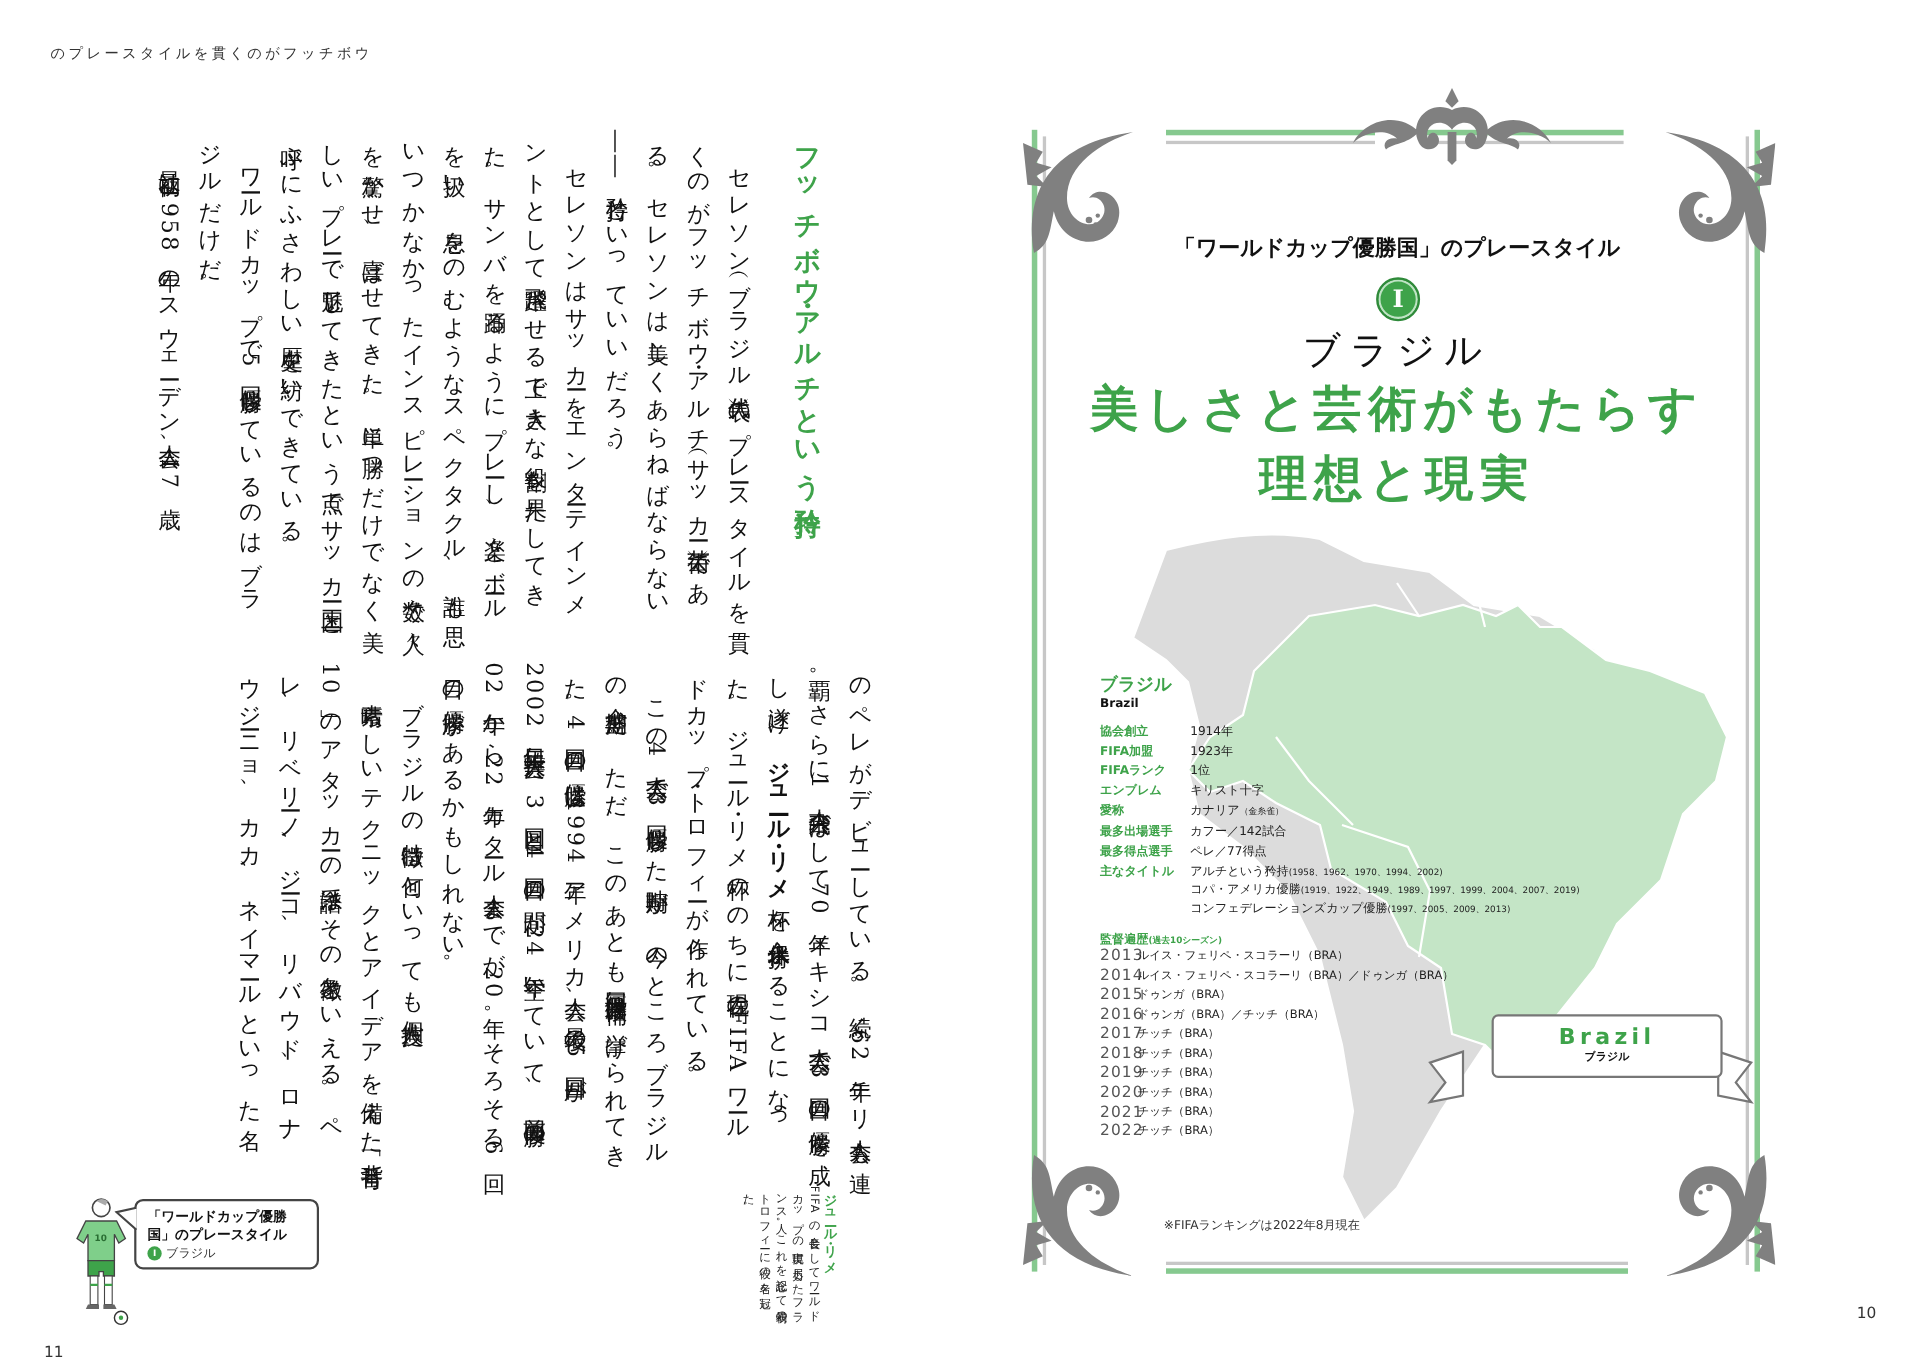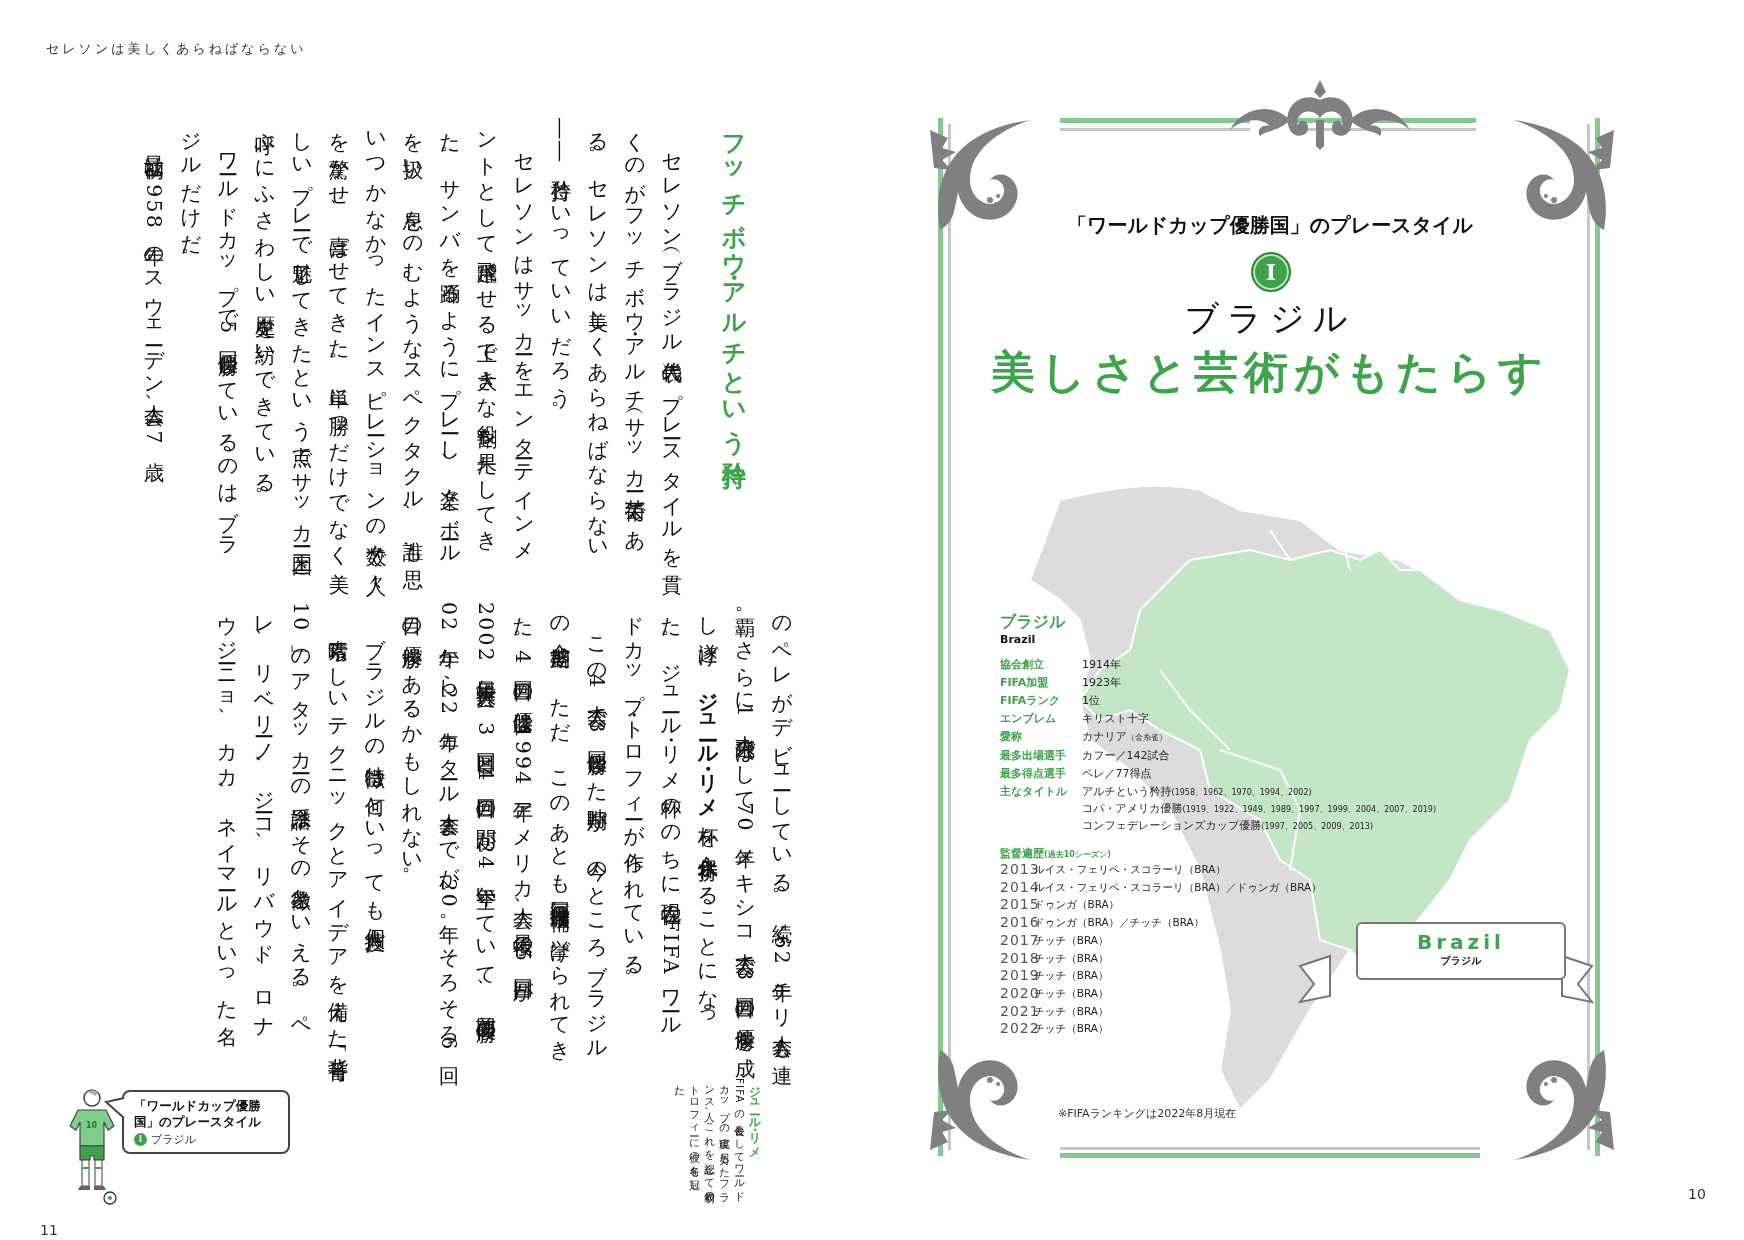--- a/index.html
+++ b/index.html
@@ -36,21 +36,21 @@
   .ribbon .jp{font-size:10px;font-weight:bold;color:#111}
   .bubble{border:2px solid #444;border-radius:8px;background:#fff;padding:6px 10px}
   .bubble .t{font-size:12.5px;font-weight:bold;line-height:16px;color:#111}
   .bubble .s{font-size:11px;color:#333;display:flex;align-items:center;gap:4px;margin-top:2px}
   .bubble .mini-badge{width:13px;height:13px;border-radius:50%;background:#3ea34a;color:#fff;font-size:8px;display:inline-flex;align-items:center;justify-content:center;font-weight:bold}
   .footnote{font-size:11px;color:#333}
 </style>
 </head>
 <body>
 
-<div class="abs running-head">セレソンは美しくあらねばならない</div>
+<div class="abs running-head">のプレースタイルを貫くのがフッチボウ</div>
 
 <div class="abs vheading" style="left:718px;top:118px;height:380px;">フッチボウ・アルチという矜持</div>
 
 <div class="abs vbody" style="left:90px;top:118px;width:600px;height:452px;">
   <p>セレソン（ブラジル代表）のプレースタイルを貫くのがフッチボウ・アルチ（サッカー芸術）である。セレソンは美しくあらねばならない――矜持といっていいだろう。</p>
   <p>セレソンはサッカーをエンターテインメントとして飛躍させる上で大きな役割を果たしてきた。サンバを踊るようにプレーし、楽々とボールを扱い、息をのむようなスペクタクル、誰も思いつかなかったインスピレーションの数々で人々を驚かせ、喜ばせてきた。単に勝つだけでなく美しいプレーで魅了してきたという点でサッカー王国と呼ぶにふさわしい歴史を紡いできている。</p>
   <p>ワールドカップで5回優勝しているのはブラジルだけだ。</p>
   <p>最初は1958年のスウェーデン大会、17歳</p>
 </div>
 
@@ -154,20 +154,21 @@
   <path d="M40 30 c40 -10 90 -20 140 -10 l40 20 l60 10 l40 30 l60 10 l50 30 l40 60 l20 60 l-30 40 l-20 70 l-40 40 l-30 50 l-40 40 l-40 60 l-40 70 l-30 30 l-20 -40 l10 -60 l-10 -60 l-20 -80 l-30 -60 l-40 -40 l-40 -30 l-10 -40 l10 -40 l-10 -40 l-20 -20 l-30 -20 z" fill="#dcdcdc" stroke="#fff" stroke-width="2"></path>
   <path d="M170 90 l60 -10 l40 10 l40 -10 l30 10 l20 -10 l20 20 l20 0 l40 30 l40 10 l50 20 l20 40 l-10 40 l-30 30 l-20 60 l-40 40 l-20 40 l-40 50 l-40 40 l-20 -20 l-30 -10 l-10 -60 l-30 -20 l-20 -40 l-50 -30 l-10 -40 l-40 -20 l-30 -20 l-30 10 l-20 -20 l20 -30 l30 -20 l10 -40 z" fill="#c4e5c6" stroke="#fff" stroke-width="2"></path>
   <path d="M200 280 l60 20 l20 40 l-10 60 M140 200 l30 40 l40 40 M250 60 l20 30 M320 60 l10 40" fill="none" stroke="#fff" stroke-width="2"></path>
 </svg>
 
 <div class="abs kicker" style="left:960px;top:212px;width:620px;">「ワールドカップ優勝国」のプレースタイル</div>
 <div class="abs badge" style="left:1251px;top:252px;">I</div>
 <div class="abs country-jp" style="left:960px;top:296px;width:620px;">ブラジル</div>
 <div class="abs headline" style="left:960px;top:340px;width:620px;">
   <div>美しさと芸術がもたらす</div>
+  <div>理想と現実</div>
 </div>
 
 <div class="abs info" style="left:1000px;top:612px;width:460px;">
   <div class="name-jp">ブラジル</div>
   <div class="name-en">Brazil</div>
   <table>
     <tbody>
         <tr>
           <td class="k">協会創立</td>
           <td>1914年</td>

